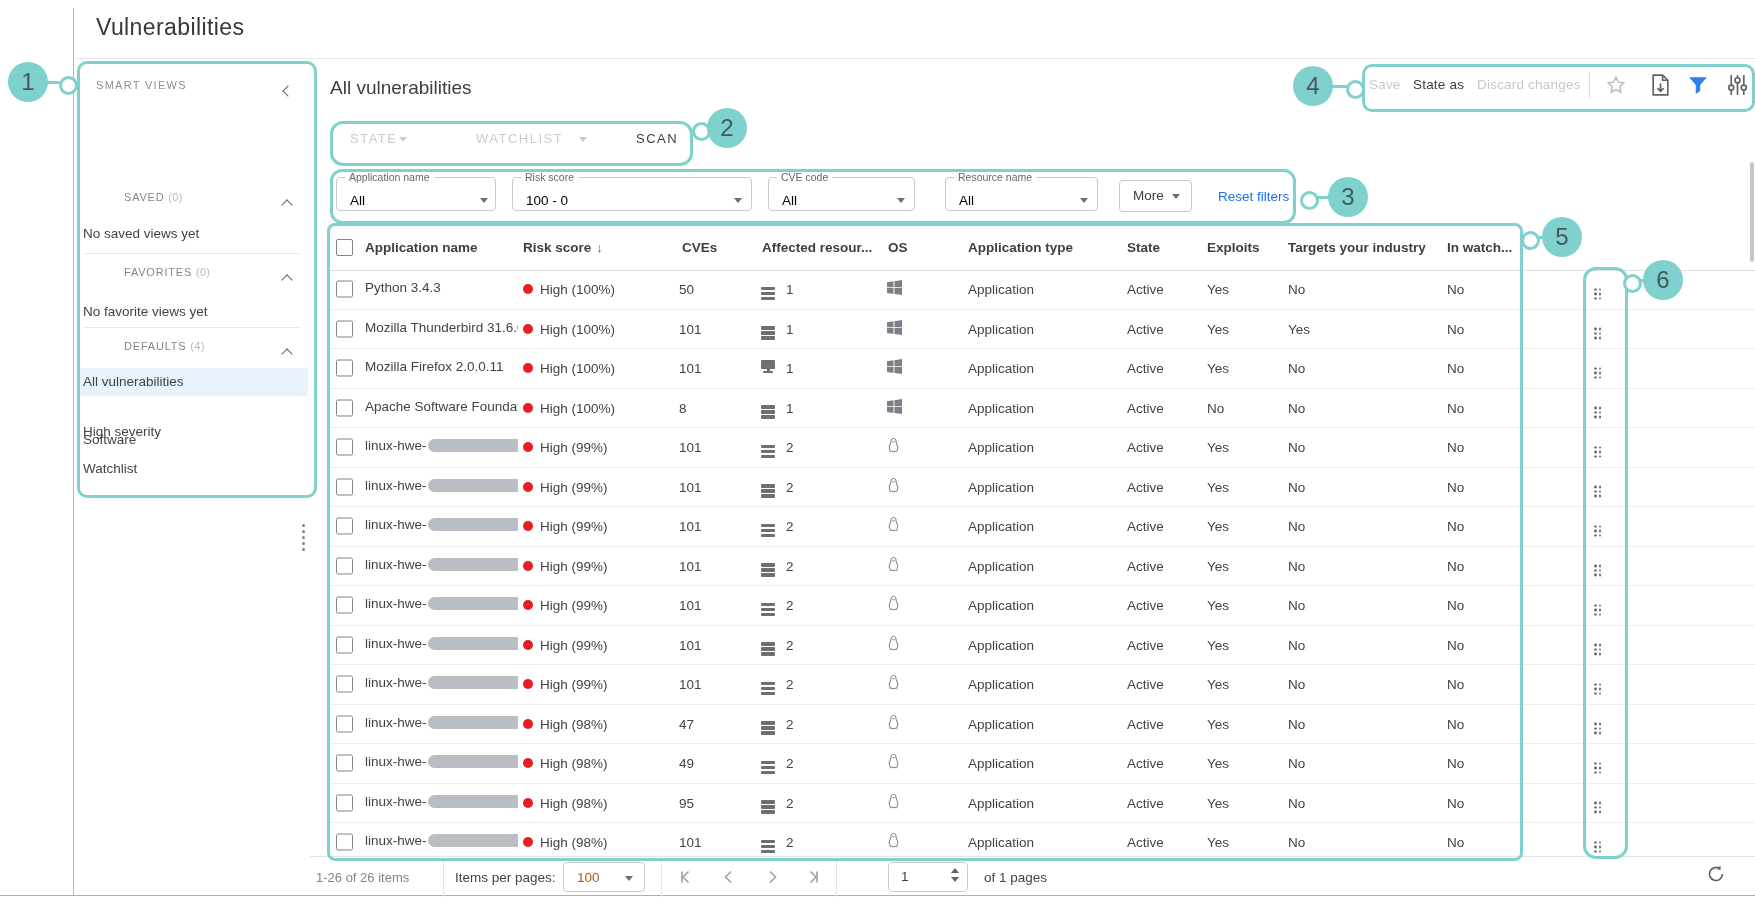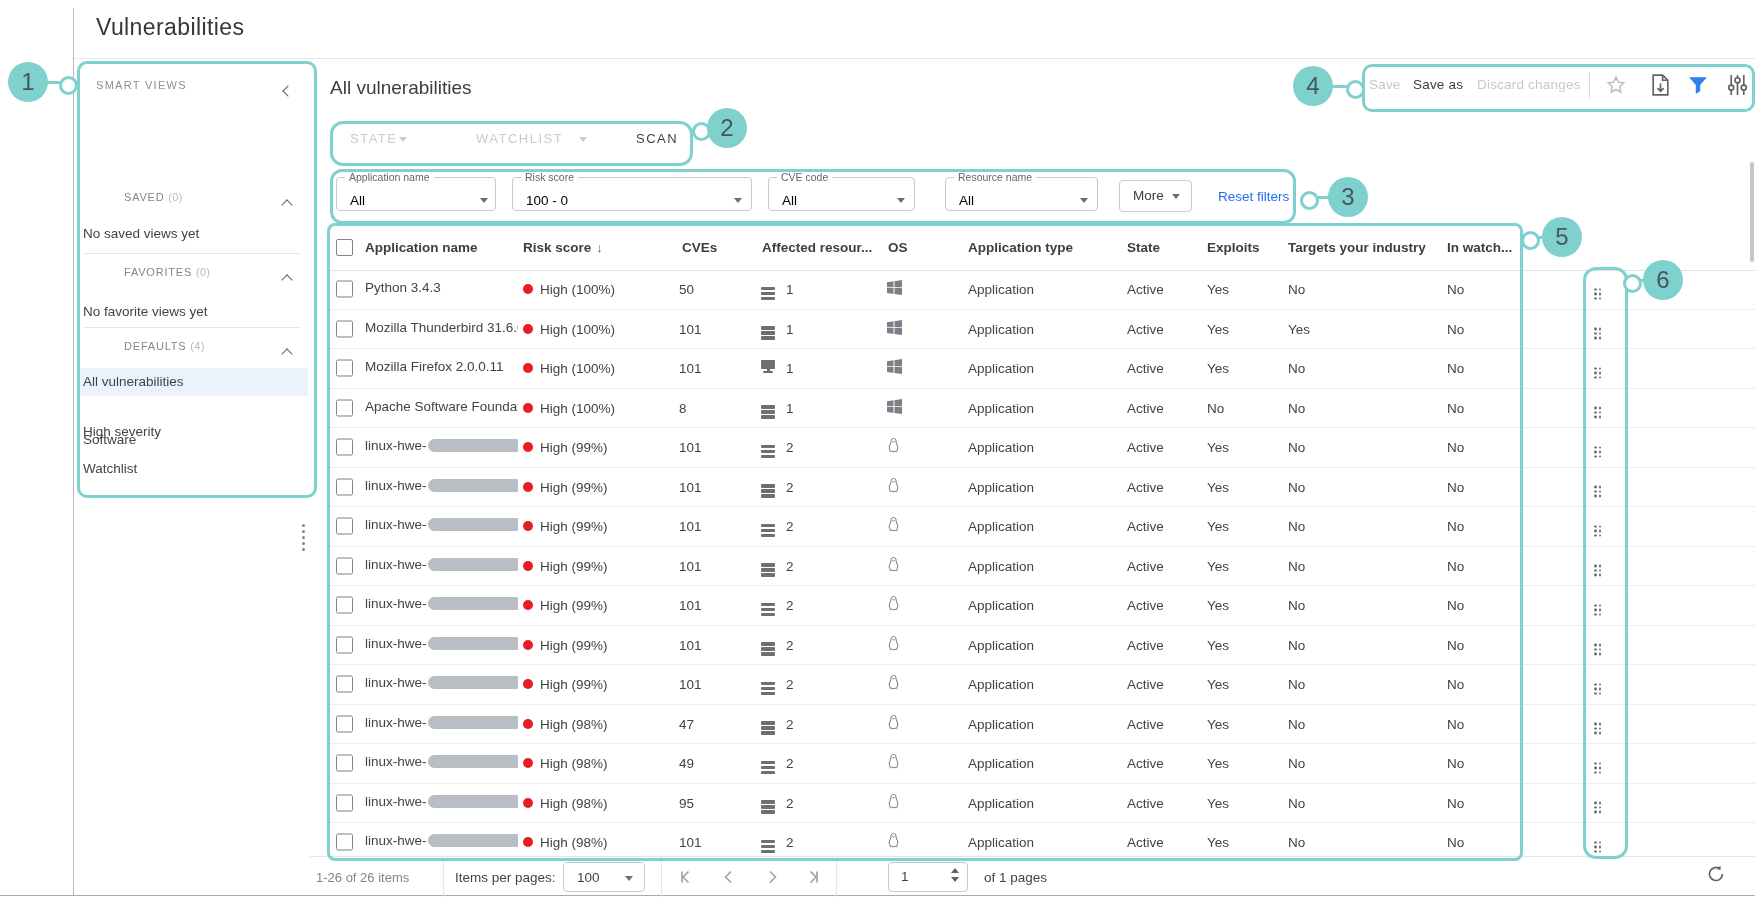--- a/index.html
+++ b/index.html
@@ -68,21 +68,21 @@
   .ic-mon .std{position:absolute;left:5.5px;top:8.5px;width:3px;height:2.5px;background:#6b7075;}
   .ic-mon .base{position:absolute;left:2px;top:11px;width:10px;height:2px;background:#6b7075;border-radius:1px;}
   .kebab{display:inline-grid;grid-template-columns:2.6px 2.6px;grid-auto-rows:2.6px;gap:2px;}
   .kebab i{width:2.6px;height:2.6px;border-radius:50%;background:#6b7075;}
   
   .pgbar{position:absolute;left:310px;top:856px;width:1445px;height:40px;border-top:1px solid #e3e5e8;}
   .pg-text{position:absolute;top:13px;font-size:13px;color:#80868c;}
   .pg-dark{color:#3f4449;font-size:13.5px;}
   .pg-div{position:absolute;top:0;width:1px;height:40px;background:#e3e5e8;}
   .pg-select{position:absolute;left:253px;top:5px;width:82px;height:30px;border:1px solid #c6cacd;border-radius:4px;box-sizing:border-box;}
-  .pg-select .v{position:absolute;left:13px;top:7px;font-size:13.5px;color:#404040;}
+  .pg-select .v{position:absolute;left:13px;top:7px;font-size:13.5px;color:#a16207;}
   .pg-select .caret{position:absolute;right:11px;top:13px;}
   .pg-btn{position:absolute;top:11px;width:18px;height:18px;}
   .pg-input{position:absolute;left:578px;top:5px;width:80px;height:30px;border:1px solid #c6cacd;border-radius:4px;box-sizing:border-box;}
   .pg-input input{position:absolute;left:10px;top:5px;width:40px;border:none;outline:none;font-size:13.5px;color:#3a3f44;font-family:"Liberation Sans",sans-serif;}
   .spin{position:absolute;right:8px;top:5px;display:flex;flex-direction:column;gap:4px;}
   .spin i{width:0;height:0;border-left:4px solid transparent;border-right:4px solid transparent;}
   .spin .up{border-bottom:5px solid #5f6469;}
   .spin .dn{border-top:5px solid #5f6469;}
   .refresh{position:absolute;left:1396px;top:7px;}
   .scroll-thumb{position:absolute;left:1750px;top:162px;width:4px;height:100px;background:#c4c8cb;border-radius:2px;}
@@ -135,21 +135,21 @@
   <div class="drag-dots">
       <i></i>
       <i></i>
       <i></i>
       <i></i>
       <i></i>
     </div>
 
   <div class="view-title">All vulnerabilities</div>
   <div class="tb-btn tb-disabled" style="left:1369px;">Save</div>
-  <div class="tb-btn tb-active" style="left:1413px;">Save as</div>
+  <div class="tb-btn tb-active" style="left:1413px;">State as</div>
   <div class="tb-btn tb-disabled" style="left:1477px;">Discard changes</div>
   <div class="tb-div"></div>
   <svg class="abs" style="left:1605px;top:74px;" width="22" height="22" viewBox="0 0 24 24">
     <path d="M12 3.6l2.6 5.3 5.8.8-4.2 4.1 1 5.8-5.2-2.7-5.2 2.7 1-5.8-4.2-4.1 5.8-.8z" fill="none" stroke="#b9bec3" stroke-width="1.7"></path>
   </svg>
   <svg class="abs" style="left:1650px;top:74px;" width="21" height="23" viewBox="0 0 20 22">
     <path d="M3 1h9l5 5v14H3z" fill="none" stroke="#5f6469" stroke-width="1.6"></path>
     <path d="M12 1v5h5" fill="none" stroke="#5f6469" stroke-width="1.6"></path>
     <path d="M10 9v7M7 13.5l3 3 3-3" fill="none" stroke="#5f6469" stroke-width="1.6"></path>
   </svg>

